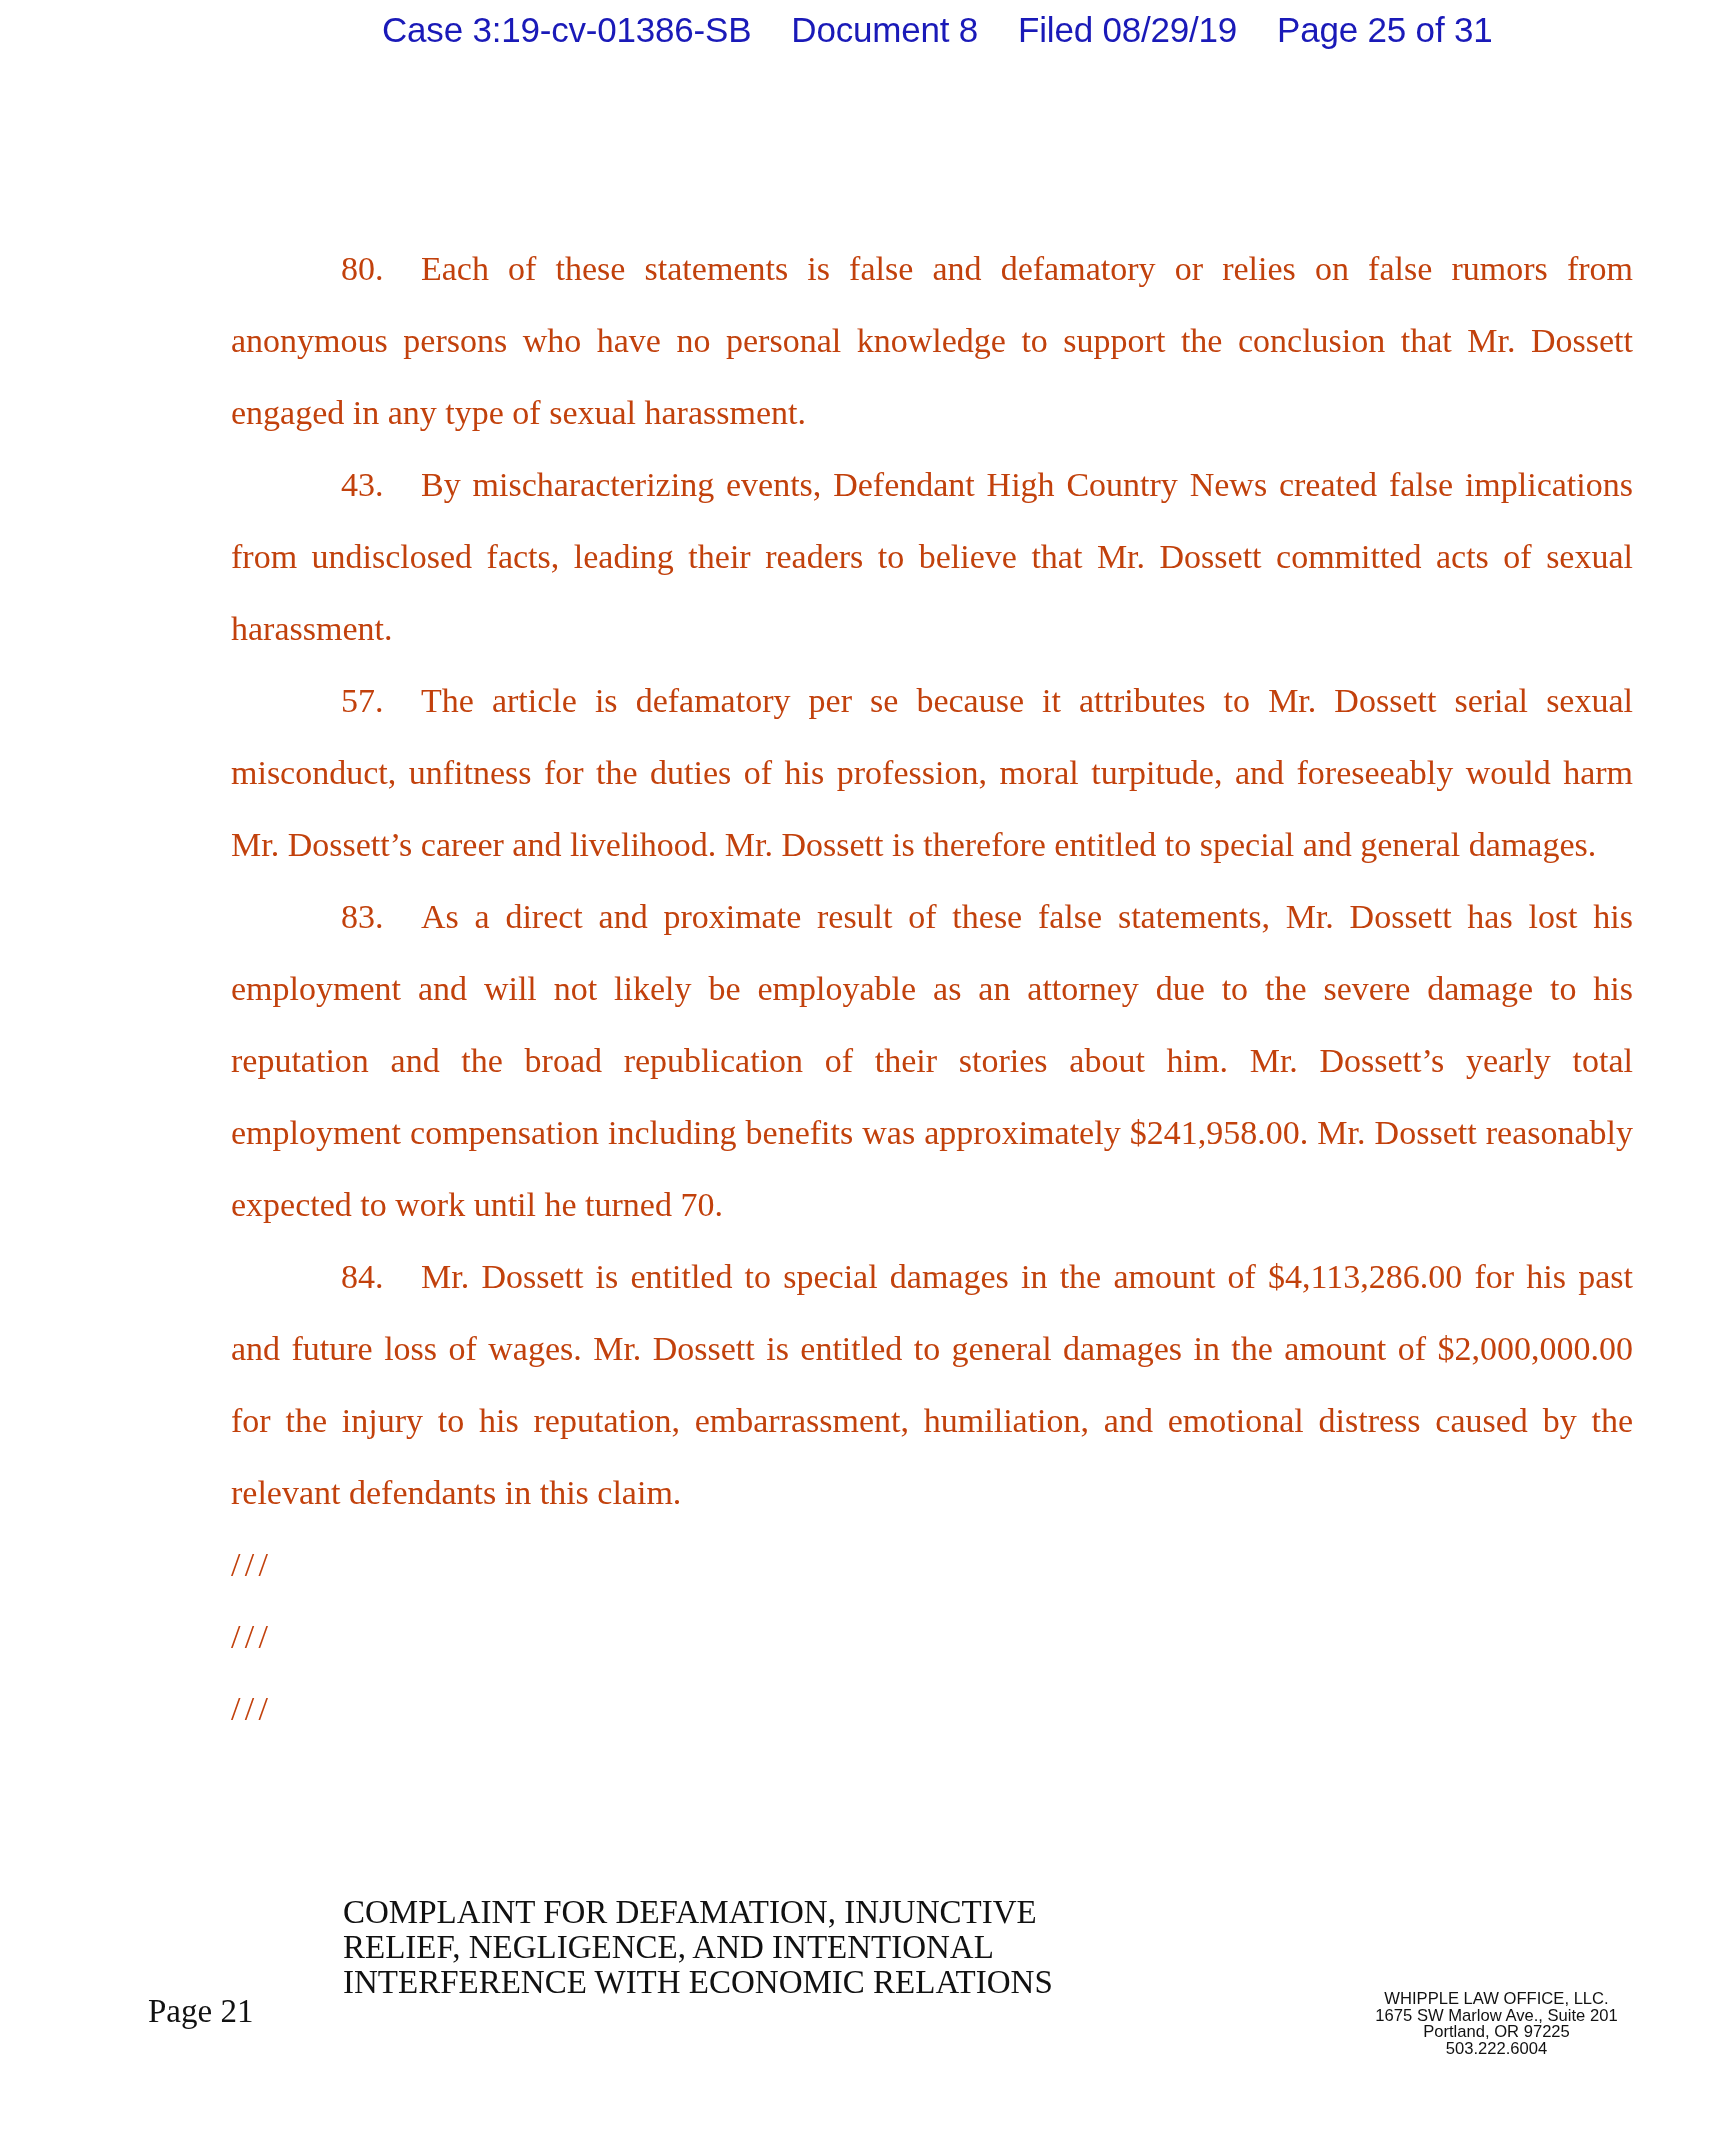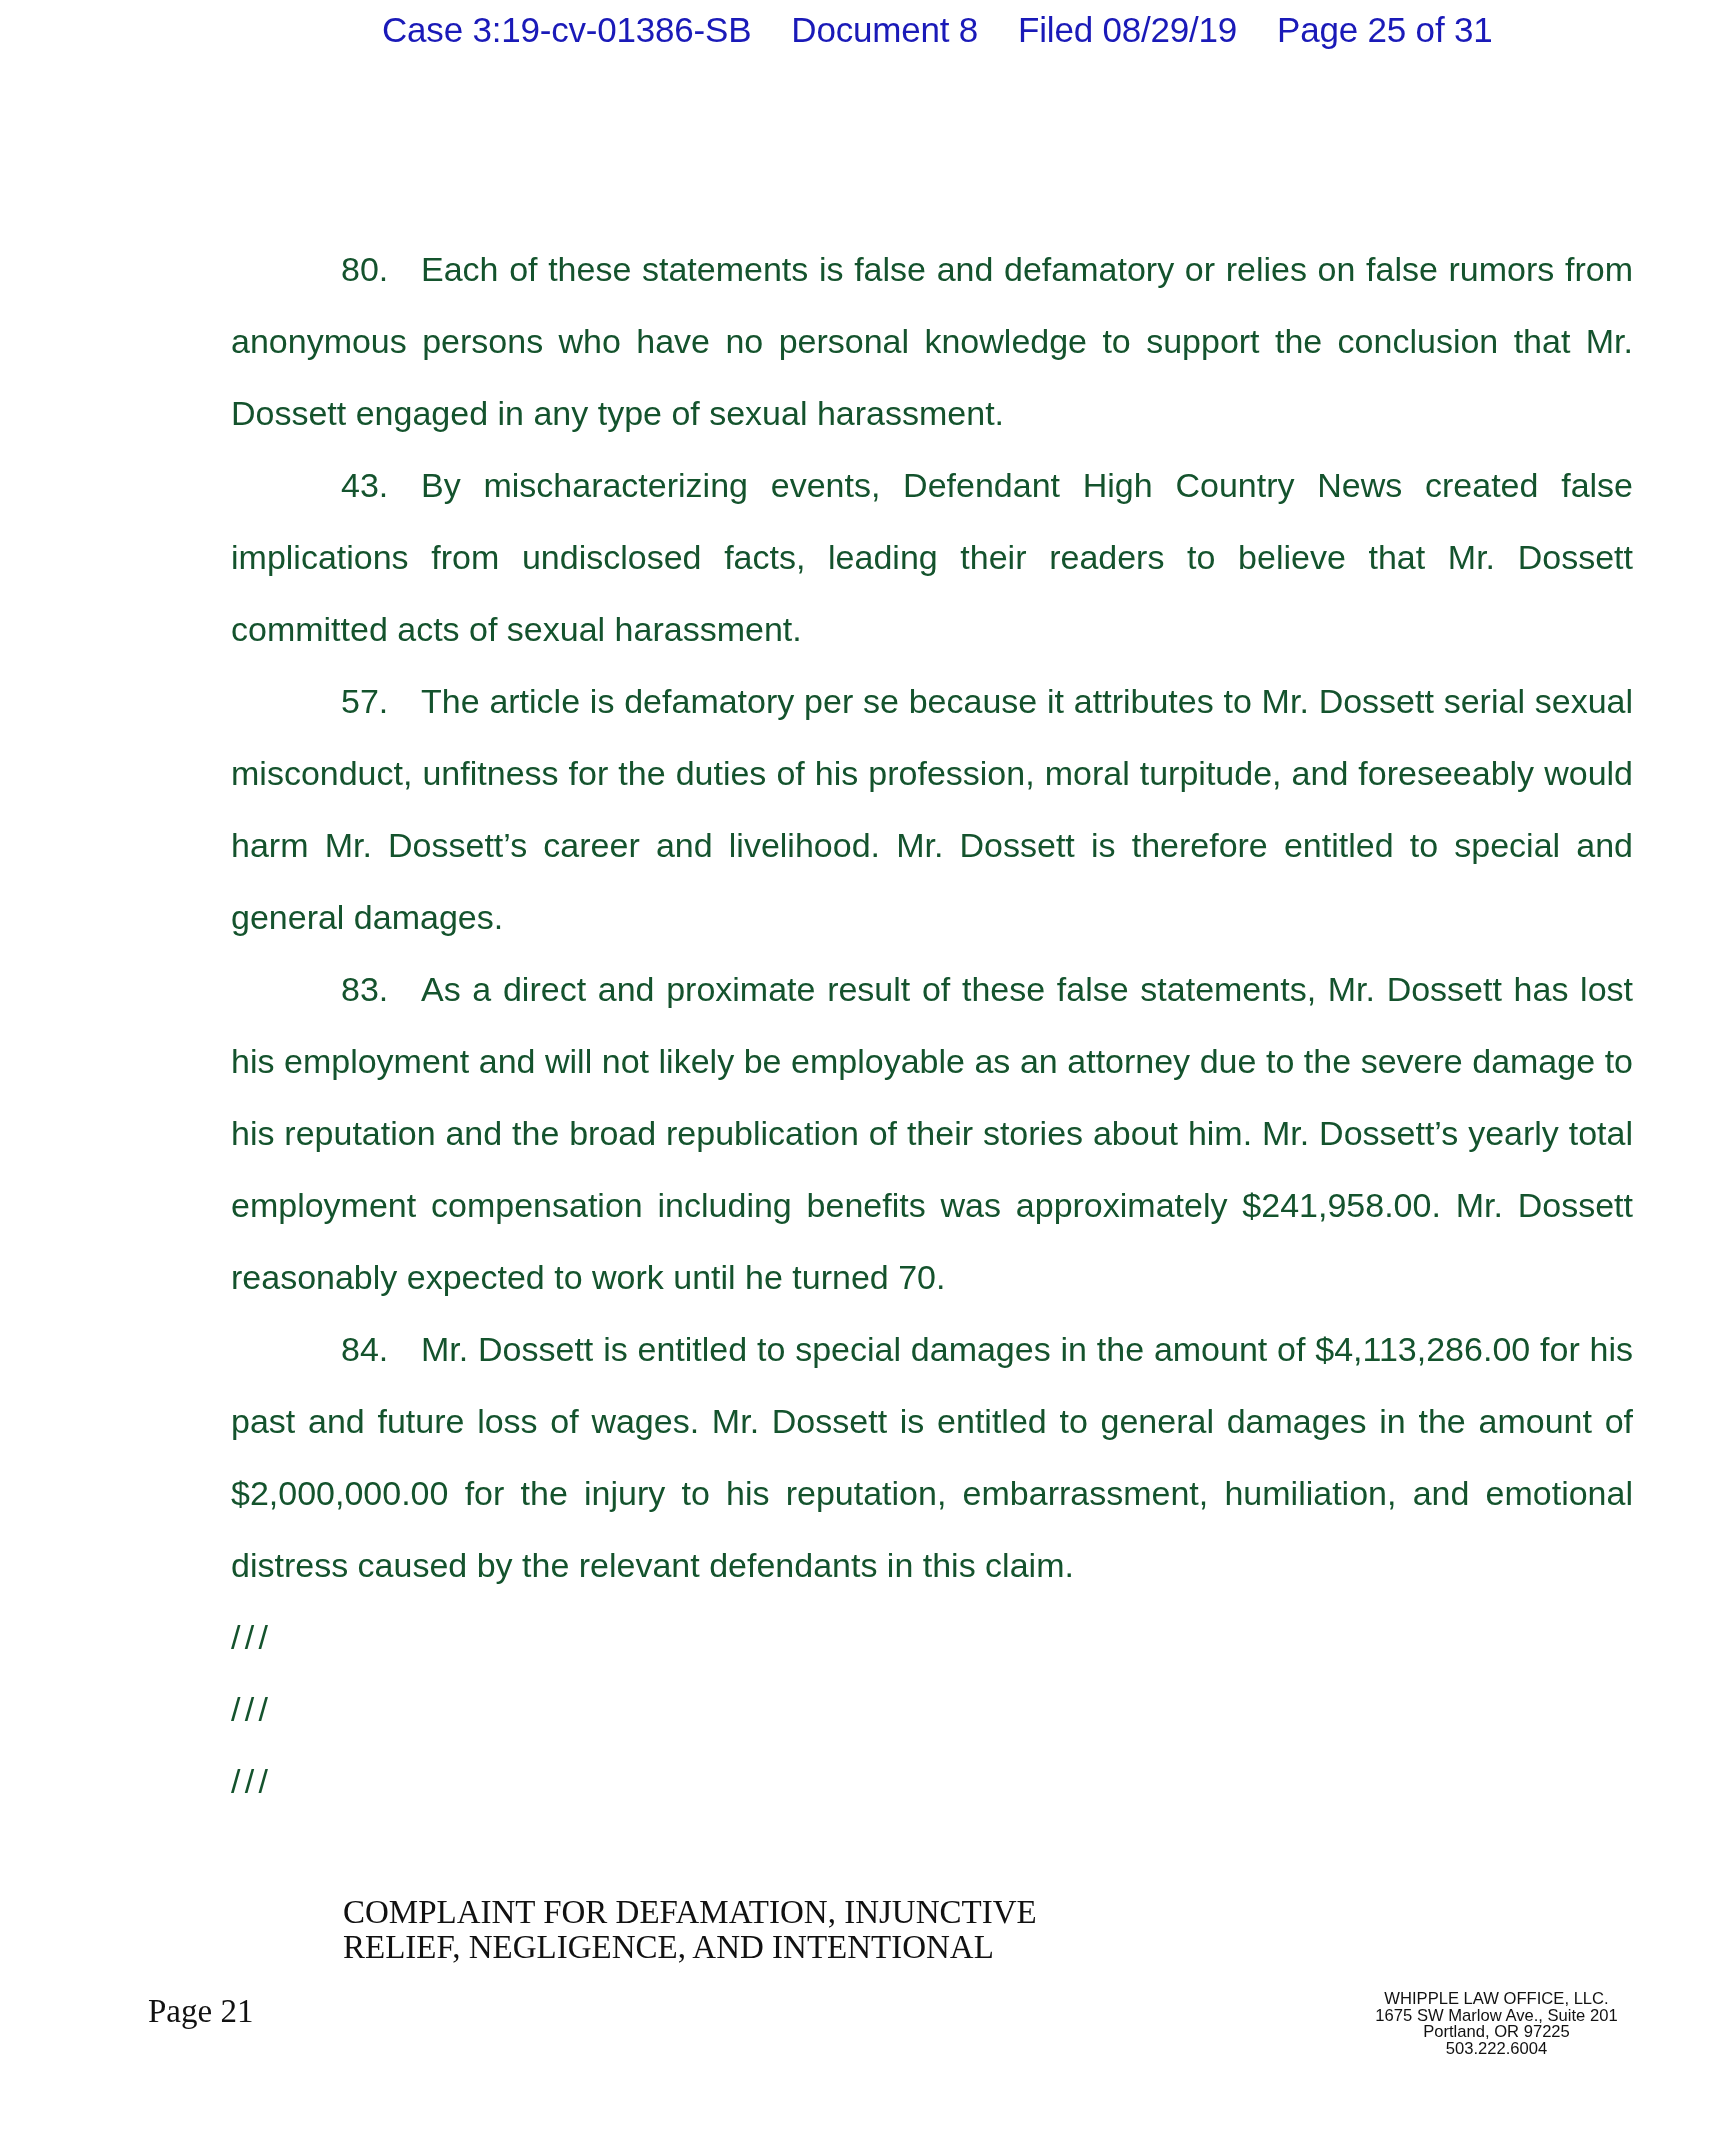--- a/index.html
+++ b/index.html
@@ -5,22 +5,22 @@
   html, body { margin: 0; padding: 0; background: #ffffff; }
   body { width: 1727px; height: 2129px; position: relative; overflow: hidden; }
   .header {
     position: absolute; top: 10px; left: 345px;
     font-family: "Liberation Sans", sans-serif;
     font-size: 35px; color: #1a1ab8; white-space: pre;
     display: flex; gap: 40px; letter-spacing: -0.2px; margin-left: 37px;
   }
   .body {
     position: absolute; top: 233px; left: 231px; width: 1402px;
-    font-family: Liberation Sans, sans-serif;
-    font-size: 34px; line-height: 72px; color: #14532d;
+    font-family: Liberation Serif, serif;
+    font-size: 34px; line-height: 72px; color: #c2410c;
     text-align: justify; text-align-last: left;
   }
   .para { margin: 0; text-indent: 110px; }
   .para .num { display: inline-block; width: 80px; text-indent: 0; }
   .slashes { margin: 0; letter-spacing: 4.3px; }
   .footer-left {
     position: absolute; top: 1993px; left: 148px;
     font-family: "Liberation Serif", serif; font-size: 33px; color: #111;
   }
   .footer-title {
@@ -53,20 +53,21 @@
   <p class="slashes">///</p>
   <p class="slashes">///</p>
   <p class="slashes">///</p>
 </div>
 
 <div class="footer-left">Page 21</div>
 
 <div class="footer-title">
   <div>COMPLAINT FOR DEFAMATION, INJUNCTIVE</div>
   <div>RELIEF, NEGLIGENCE, AND INTENTIONAL</div>
+  <div>INTERFERENCE WITH ECONOMIC RELATIONS</div>
 </div>
 
 <div class="footer-firm">
   <div>WHIPPLE LAW OFFICE, LLC.</div>
   <div>1675 SW Marlow Ave., Suite 201</div>
   <div>Portland, OR 97225</div>
   <div>503.222.6004</div>
 </div>
 
 

